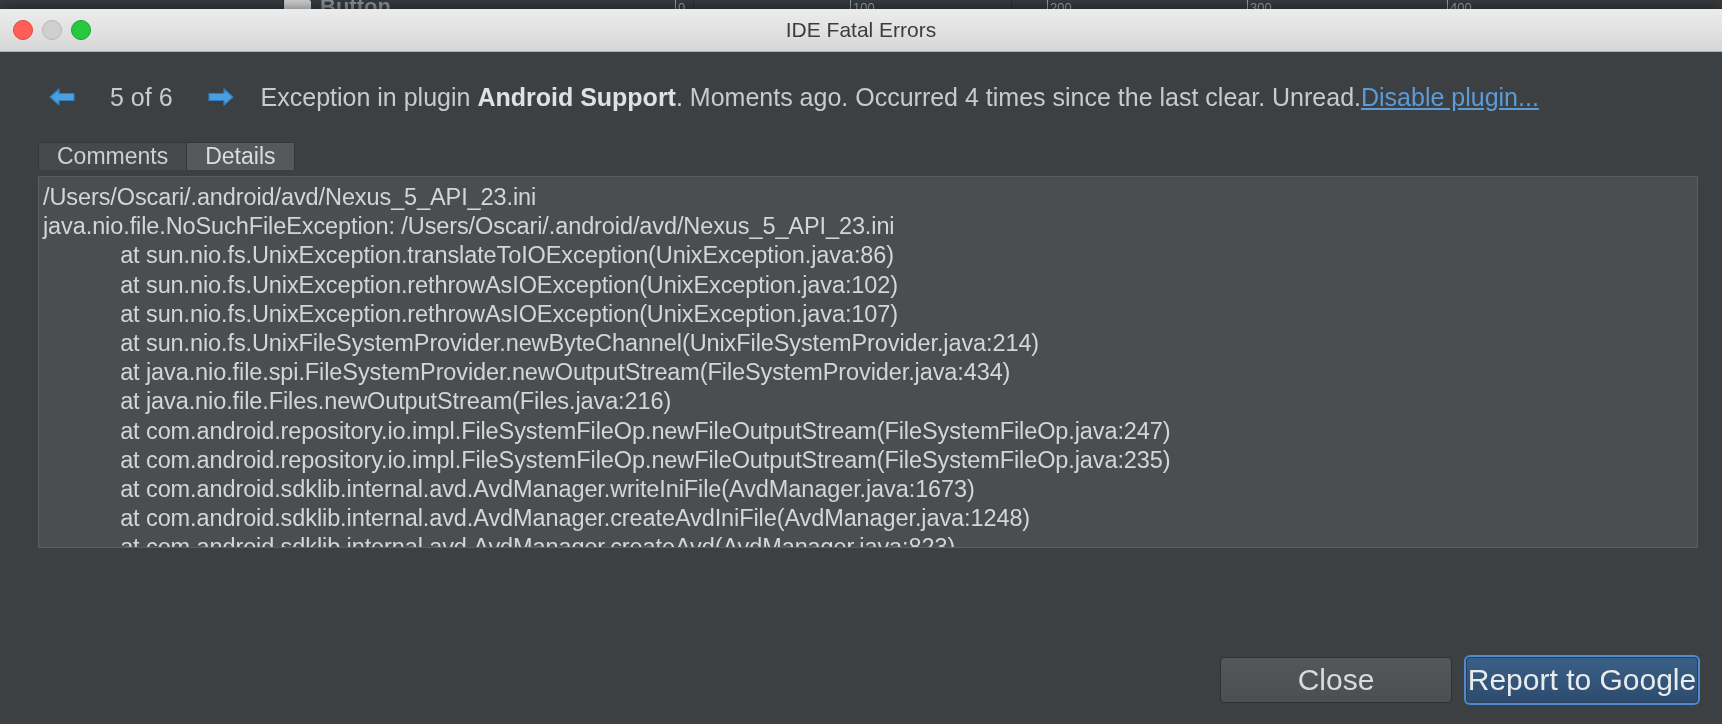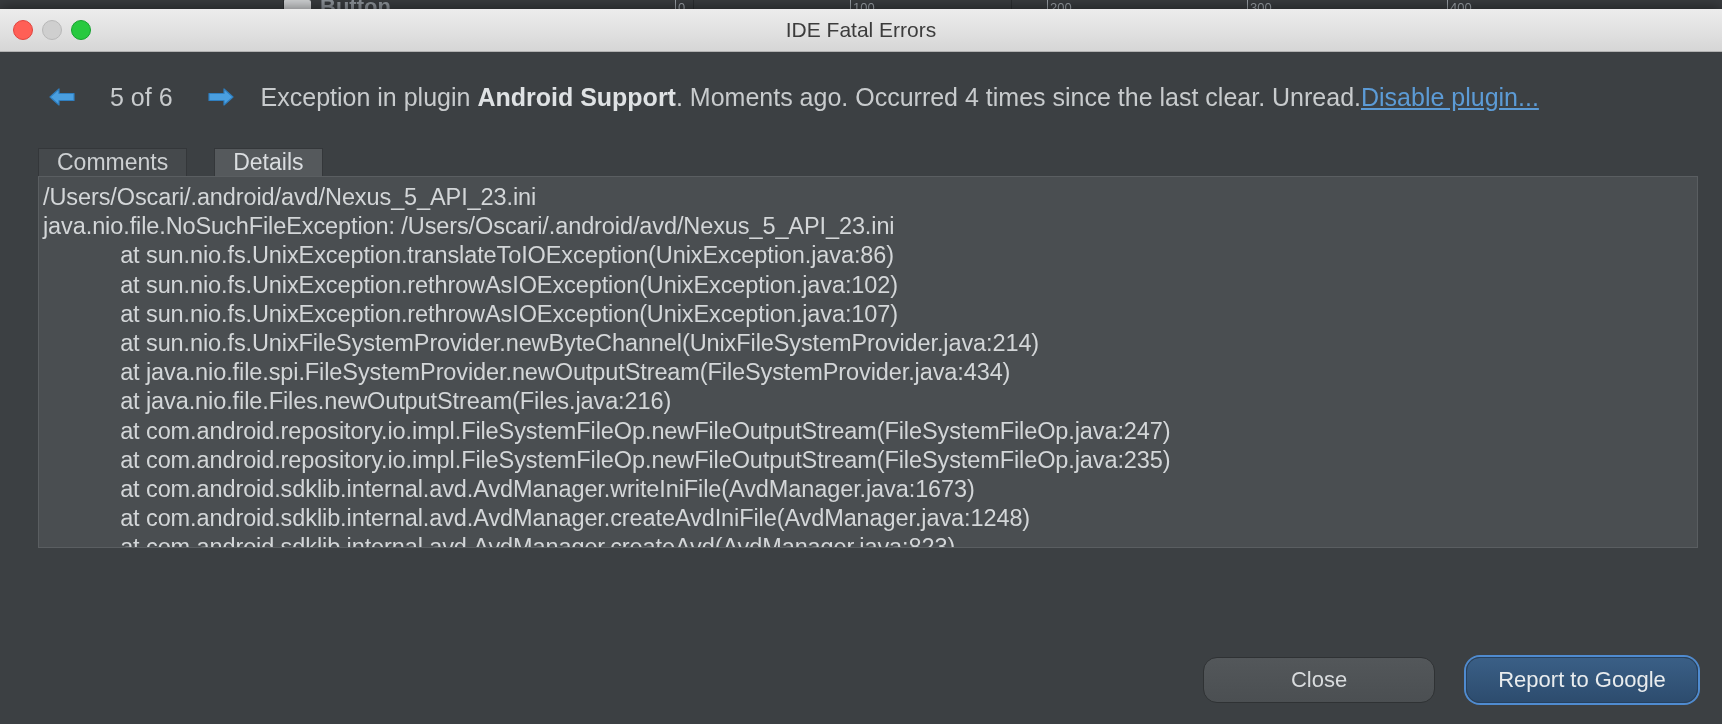--- a/index.html
+++ b/index.html
@@ -147,22 +147,21 @@
     cursor: pointer;
     font-size: 25px;
     white-space: nowrap;
   }
 
   
   .tabs {
     display: flex;
     margin: 18px 0 0 38px;
     height: 40px;
-    align-items: flex-end;
-    gap: 28px;
+    align-items: center;
   }
   .tab {
     display: flex;
     align-items: center;
     padding: 0 18px;
     font-size: 23px;
     color: #cdd0d2;
     background: #45494c;
     border: 1px solid #34373a;
     border-bottom: none;
@@ -200,32 +199,31 @@
   .footer {
     position: absolute;
     right: 24px;
     bottom: 22px;
     display: flex;
     gap: 14px;
   }
   .btn {
     min-width: 232px;
     height: 46px;
-    border-radius: 14px;
+    border-radius: 4px;
     border: 1px solid #2f3234;
     background: linear-gradient(to bottom, #53575a 0%, #4b4f52 100%);
     color: #d8dbdd;
-    font-size: 22px;
+    font-size: 30px;
     font-family: "Liberation Sans", sans-serif;
     display: flex;
     align-items: center;
     justify-content: center;
     cursor: pointer;
     box-sizing: border-box;
-    margin-left: 17px;
   }
   .btn.primary {
     background: linear-gradient(to bottom, #3a5f86 0%, #2d4c6e 100%);
     border: 1px solid #1f3consequences;
     border: 1px solid #27415e;
     color: #e9ecee;
     box-shadow: 0 0 0 2px #4f8bd0;
   }
 </style>
 </head>

